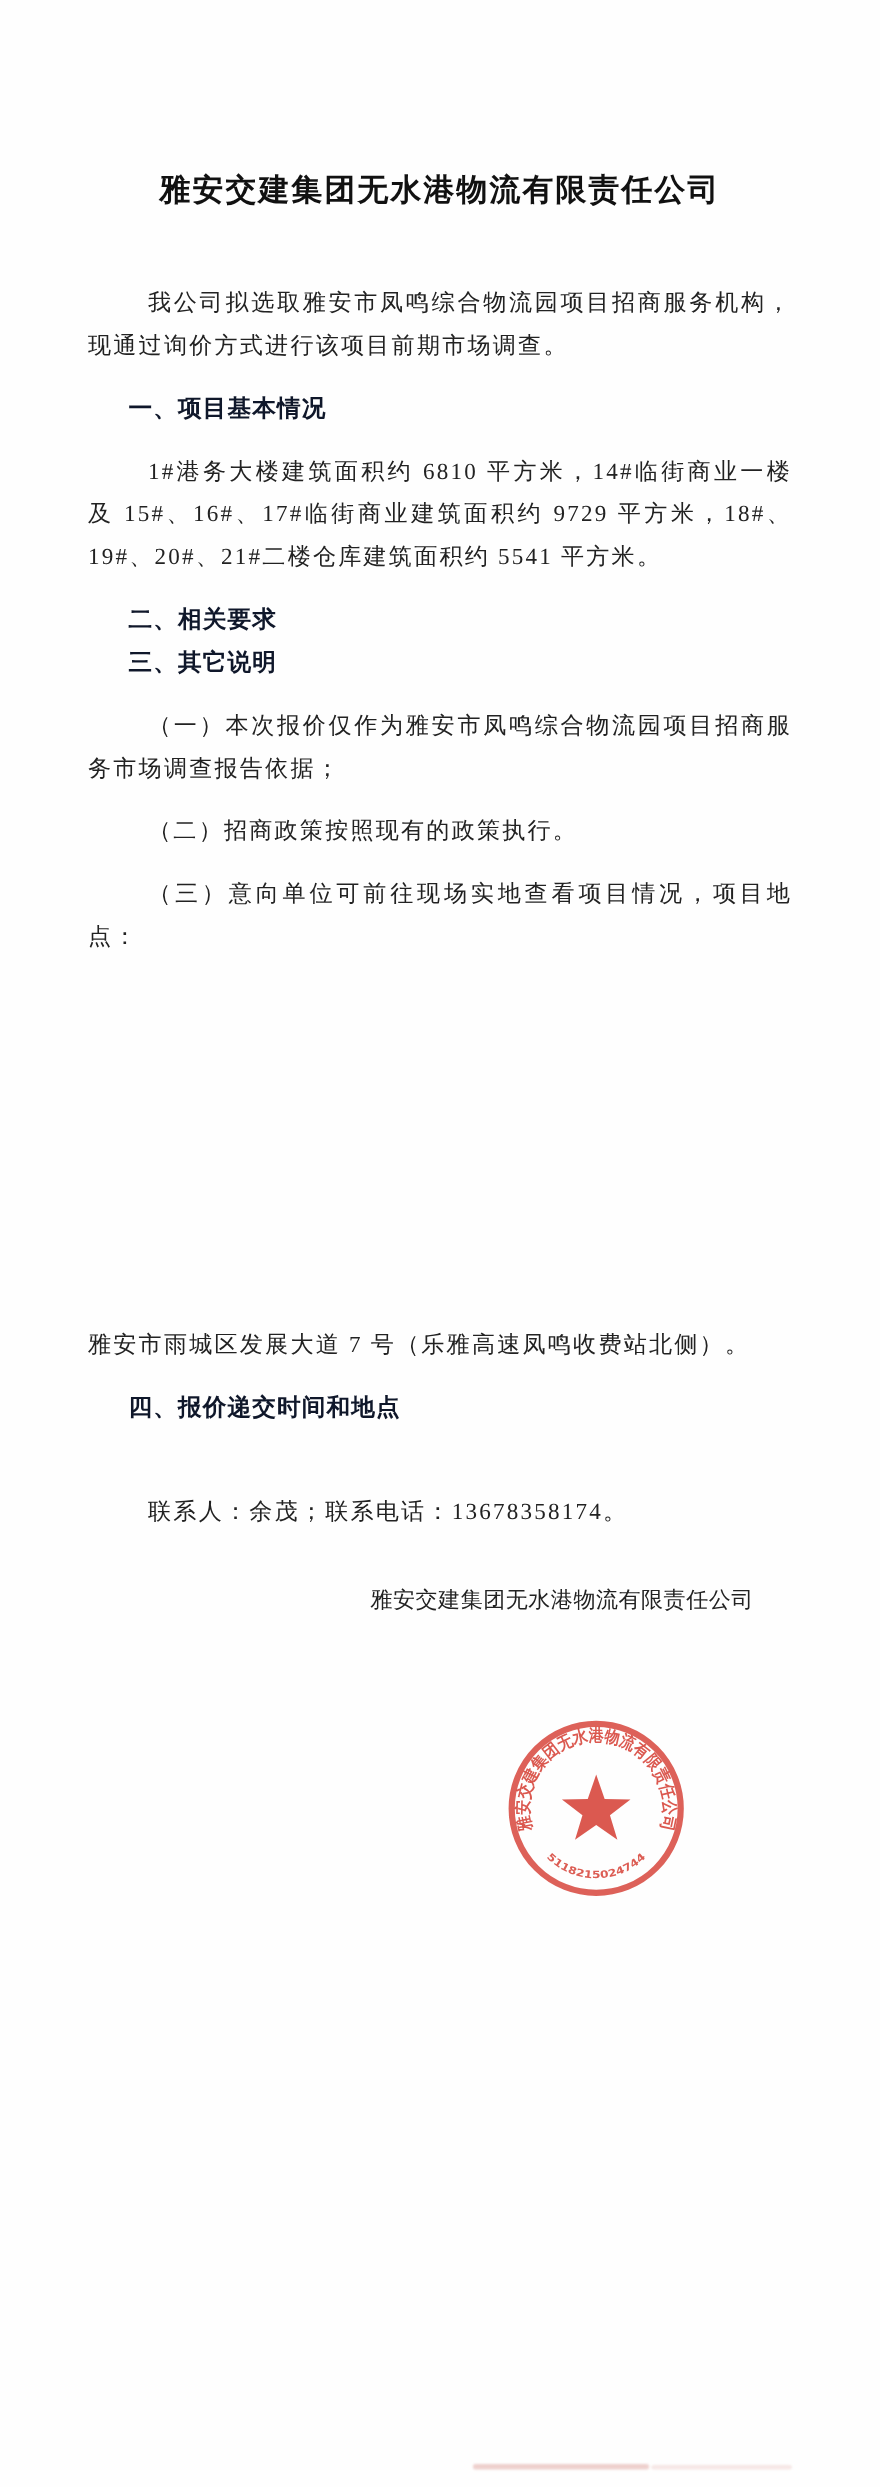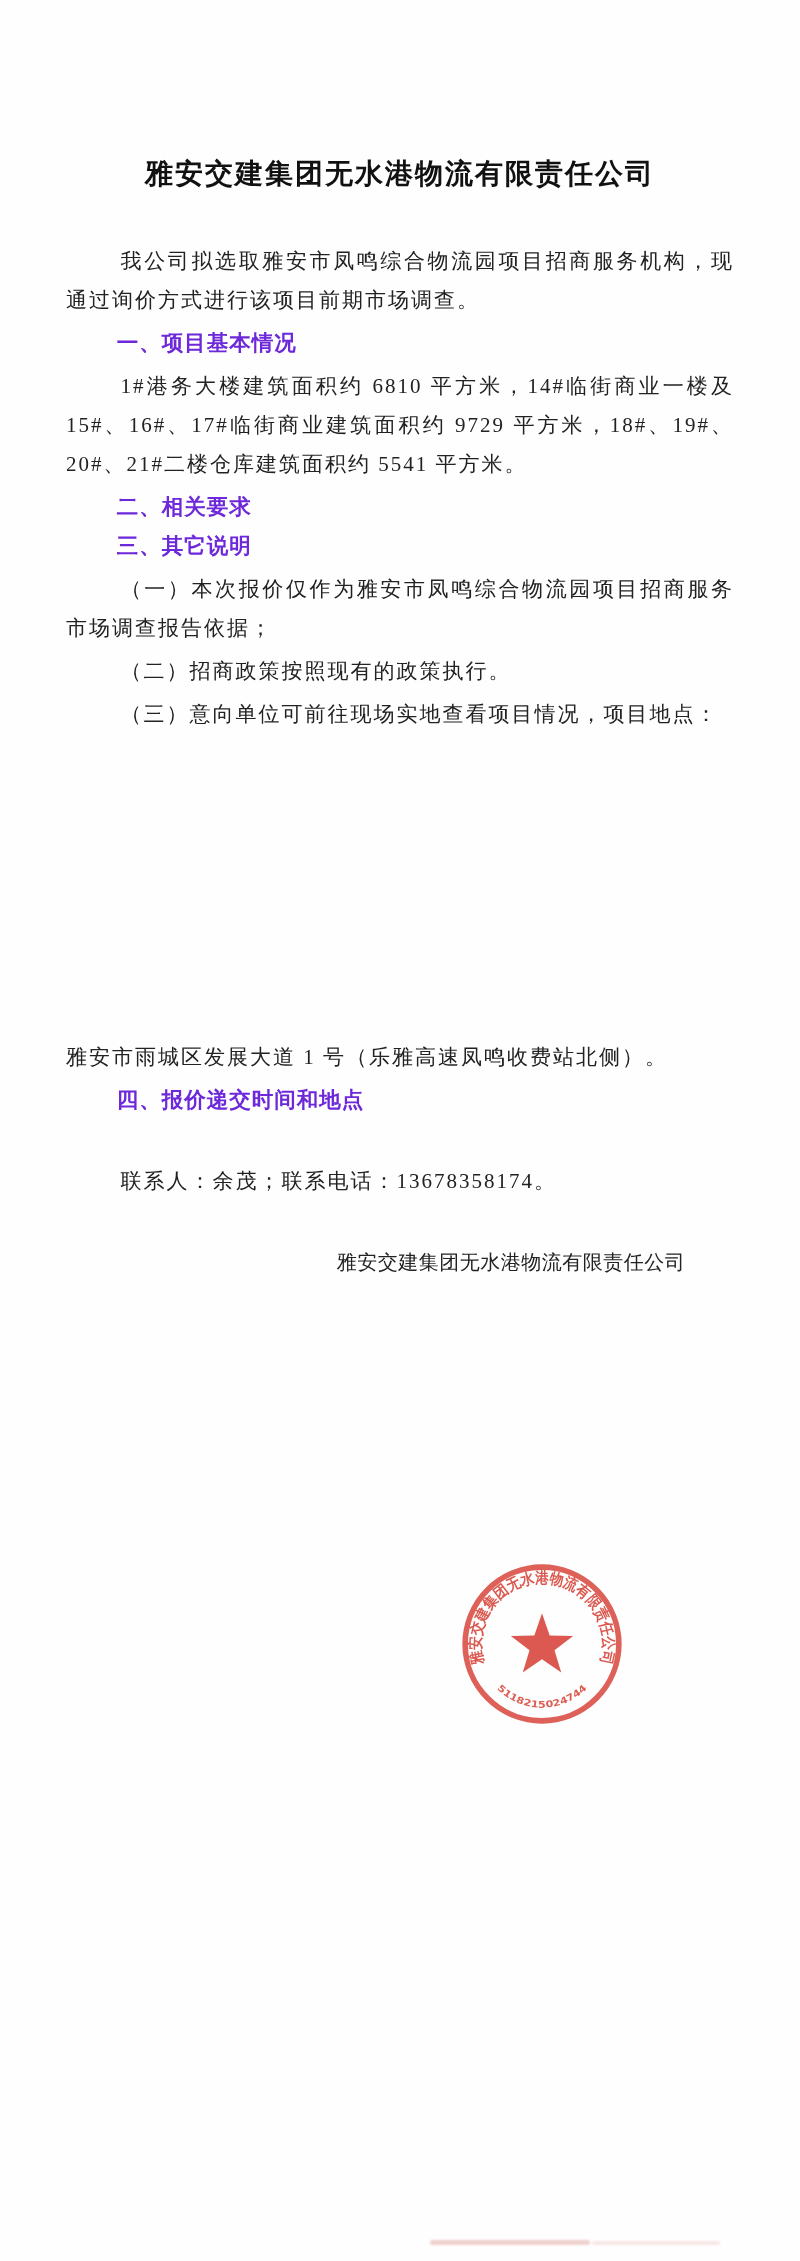--- a/index.html
+++ b/index.html
@@ -23,33 +23,33 @@
     line-height: 48px;
     letter-spacing: 2px;
     color: #111;
   }
   .gap-after-title { height: 40px; }
   .body-p {
     font-size: 21px;
     line-height: 39px;
     letter-spacing: 2px;
     text-align: justify;
-    margin: 4px;
+    margin: 18px;
     color: #222;
   }
   .indent { text-indent: 2.6em; }
   .heading {
     font-family: "Liberation Sans", sans-serif;
     font-weight: bold;
     font-size: 21.5px;
     line-height: 39px;
     margin: 0;
     text-indent: 2.55em;
     letter-spacing: 1px;
-    color: #6d28d9;
+    color: #0f172a;
   }
   .page-gap { height: 296px; }
   .pre-contact-gap { height: 38px; }
   .signature {
     margin-top: 42px;
     margin-left: 266px;
     width: 366px;
     text-align: center;
   }
   .signature .company {
@@ -109,21 +109,21 @@
 
   <h3 class="heading">二、相关要求</h3>
 
   <h3 class="heading">三、其它说明</h3>
   <p class="body-p indent">（一）本次报价仅作为雅安市凤鸣综合物流园项目招商服务市场调查报告依据；</p>
   <p class="body-p indent">（二）招商政策按照现有的政策执行。</p>
   <p class="body-p indent">（三）意向单位可前往现场实地查看项目情况，项目地点：</p>
 
   <div class="page-gap"></div>
 
-  <p class="body-p">雅安市雨城区发展大道 1 号（乐雅高速凤鸣收费站北侧）。</p>
+  <p class="body-p">雅安市雨城区发展大道 7 号（乐雅高速凤鸣收费站北侧）。</p>
 
   <h3 class="heading">四、报价递交时间和地点</h3>
 
   <div class="pre-contact-gap"></div>
 
   <p class="body-p indent">联系人：余茂；联系电话：13678358174。</p>
 
   <div class="signature">
     <div class="company">雅安交建集团无水港物流有限责任公司</div>
   </div>

